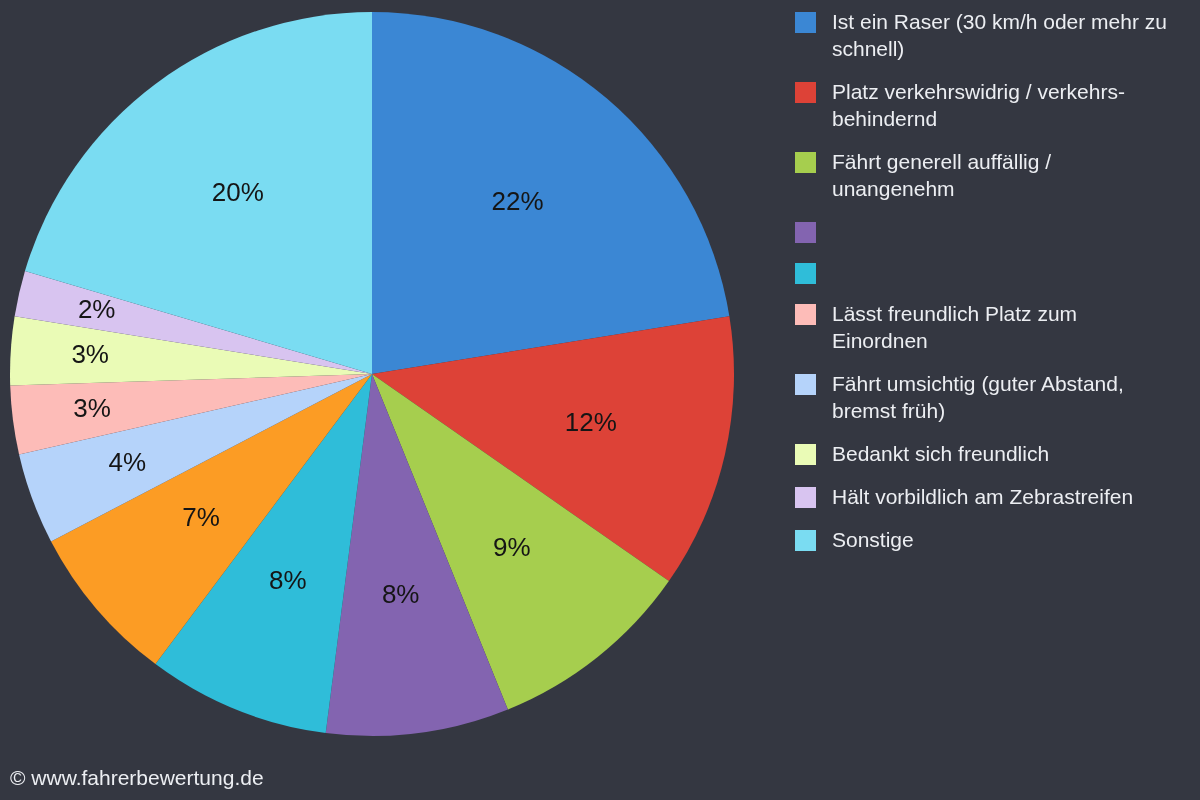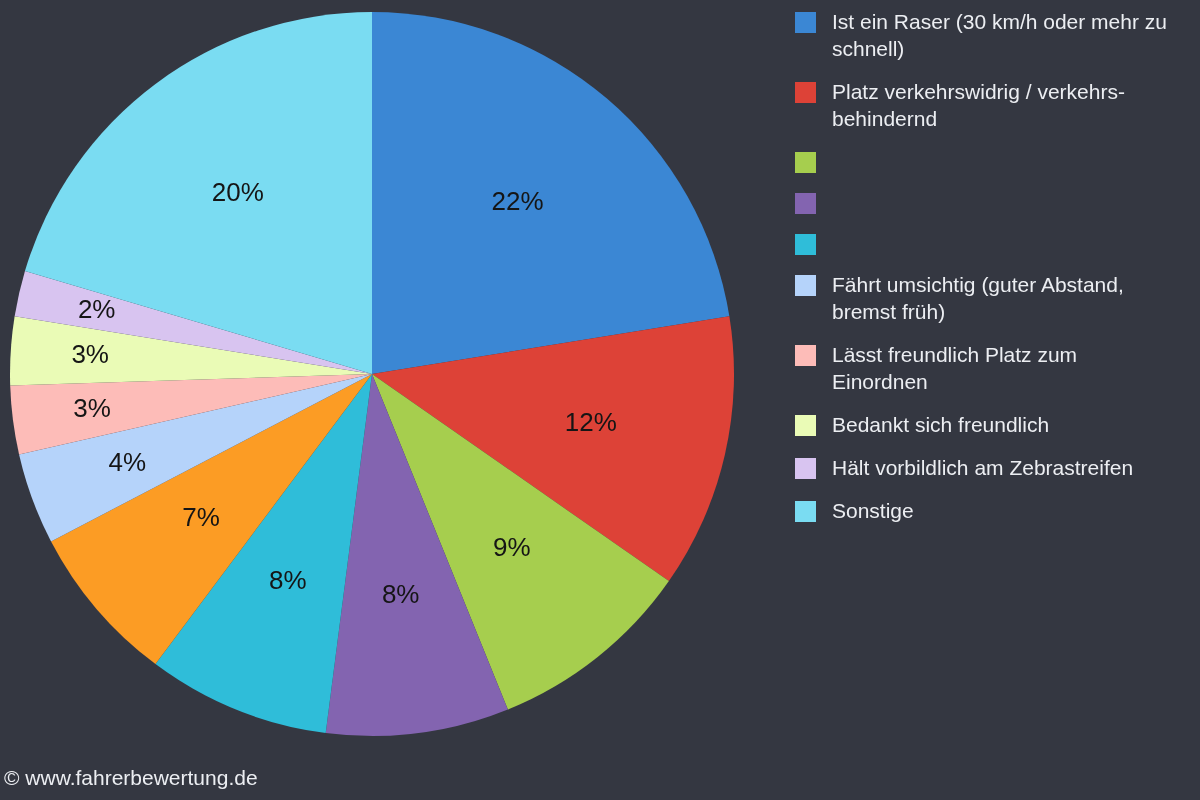--- a/index.html
+++ b/index.html
@@ -60,21 +60,21 @@
   }
   .legend-label {
     color: #eceef2;
     font-size: 21px;
     line-height: 27px;
     font-family: "Liberation Sans", sans-serif;
     max-width: 340px;
   }
   .footer {
     position: absolute;
-    left: 4px;
+    left: 10px;
     bottom: 10px;
     color: #eceef2;
     font-size: 21px;
     font-family: "Liberation Sans", sans-serif;
     white-space: nowrap;
   }
 </style>
 </head>
 <body>
 
@@ -111,34 +111,35 @@
       <div class="legend-item">
         <span class="legend-swatch" style="background: rgb(59, 135, 212);"></span>
         <span class="legend-label">Ist ein Raser (30 km/h oder mehr zu schnell)</span>
       </div>
       <div class="legend-item">
         <span class="legend-swatch" style="background: rgb(221, 66, 55);"></span>
         <span class="legend-label">Platz verkehrswidrig / verkehrs-behindernd</span>
       </div>
       <div class="legend-item">
         <span class="legend-swatch" style="background: rgb(166, 206, 78);"></span>
+        <span class="legend-label">Fährt generell auffällig / unangenehm</span>
       </div>
       <div class="legend-item">
         <span class="legend-swatch" style="background: rgb(131, 100, 176);"></span>
       </div>
       <div class="legend-item">
         <span class="legend-swatch" style="background: rgb(47, 189, 217);"></span>
       </div>
       <div class="legend-item">
+        <span class="legend-swatch" style="background: rgb(253, 188, 184);"></span>
+        <span class="legend-label">Lässt freundlich Platz zum Einordnen</span>
+      </div>
+      <div class="legend-item">
         <span class="legend-swatch" style="background: rgb(181, 211, 250);"></span>
         <span class="legend-label">Fährt umsichtig (guter Abstand, bremst früh)</span>
-      </div>
-      <div class="legend-item">
-        <span class="legend-swatch" style="background: rgb(253, 188, 184);"></span>
-        <span class="legend-label">Lässt freundlich Platz zum Einordnen</span>
       </div>
       <div class="legend-item">
         <span class="legend-swatch" style="background: rgb(234, 251, 182);"></span>
         <span class="legend-label">Bedankt sich freundlich</span>
       </div>
       <div class="legend-item">
         <span class="legend-swatch" style="background: rgb(216, 196, 240);"></span>
         <span class="legend-label">Hält vorbildlich am Zebrastreifen</span>
       </div>
       <div class="legend-item">

